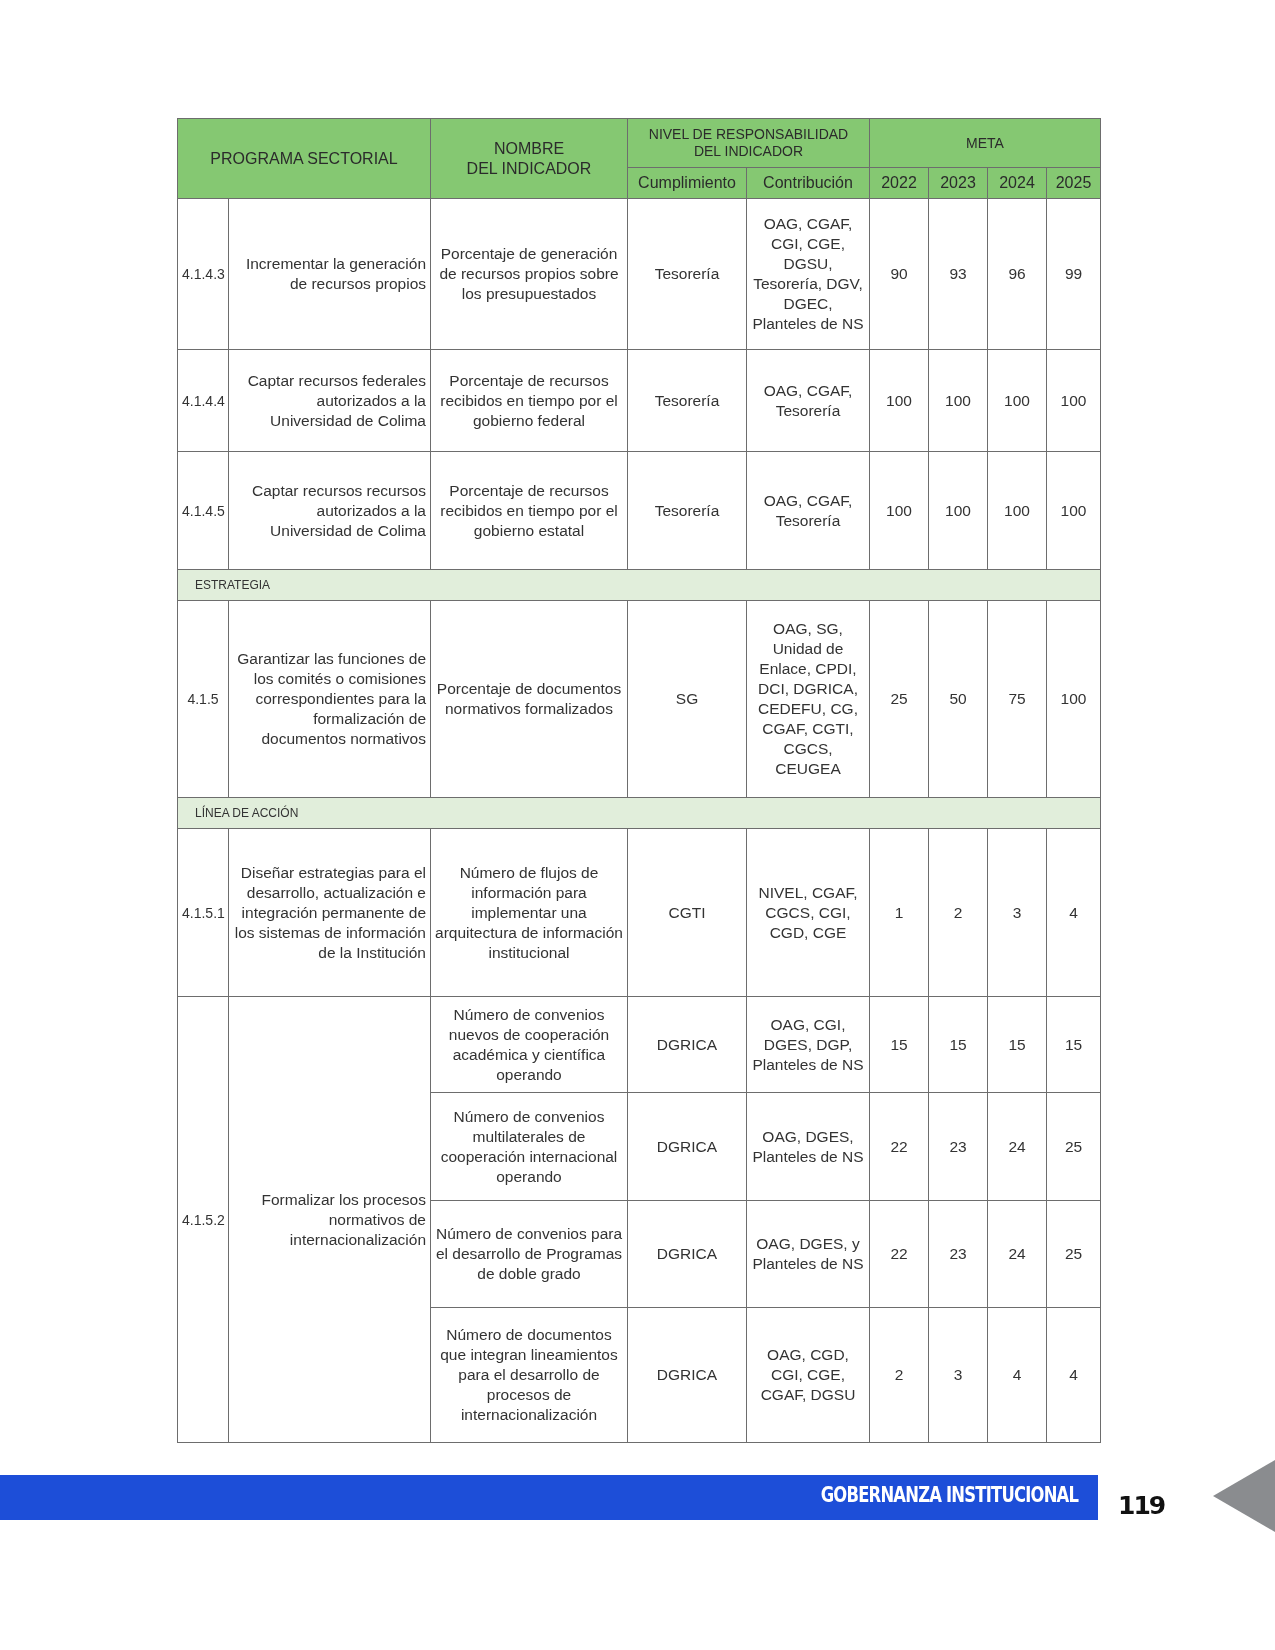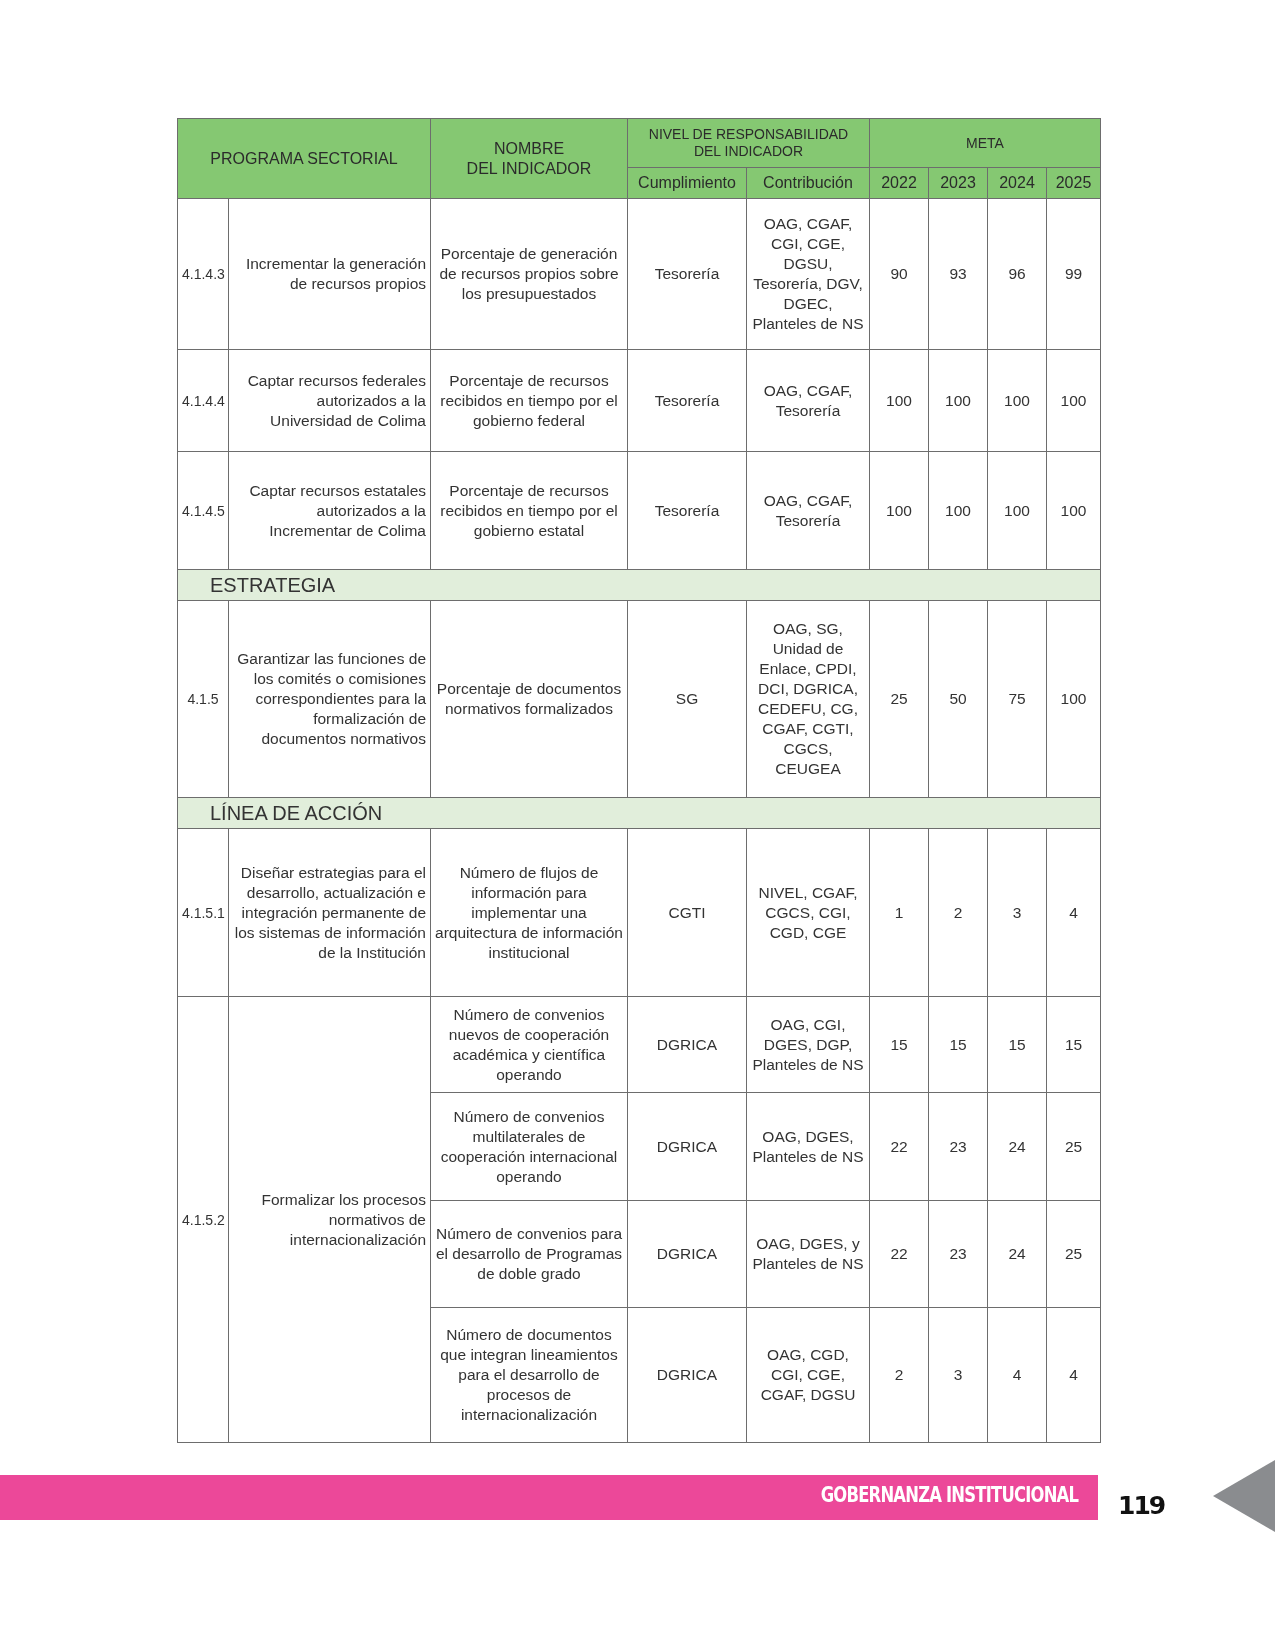--- a/index.html
+++ b/index.html
@@ -9,22 +9,22 @@
                border-collapse:collapse; table-layout:fixed; font-size:15.5px; line-height:20px; }
   table.main td, table.main th { border:1.5px solid #6d6d6d; padding:0 4px; vertical-align:middle; }
   table.main { border:1.5px solid #3a3a3a; }
   th { background:#85c872; font-weight:normal; color:#2b2b2b; text-align:center; }
   th.big { font-size:16px; line-height:20px; }
   th.small { font-size:14px; line-height:17px; }
   th.sub { font-size:16px; }
   td { text-align:center; background:#fff; }
   td.code { font-size:14px; padding:0 2px; text-align:center; }
   td.left { text-align:right; padding-left:11px; }
-  tr.band td { background:#e1eedb; text-align:left; padding-left:32px; font-size:20px; }
-  .footer-band { position:absolute; left:0; top:1475px; width:1098px; height:45px; background:#ec4899;text-decoration:underline; }
+  tr.band td { background:#e1eedb; text-align:left; padding-left:17px; font-size:12px; }
+  .footer-band { position:absolute; left:0; top:1475px; width:1098px; height:45px; background:#1d4ed8;text-decoration:underline; }
   .footer-title { position:absolute; right:20px; top:8px; font-family:"DejaVu Sans", sans-serif;
                   font-weight:bold; font-size:21px; color:#ffffff; letter-spacing:-1px;
                   transform:scaleX(0.78); transform-origin:right center; }
   .page-num { position:absolute; left:1118px; top:1480px; font-family:"DejaVu Sans", sans-serif;
               font-weight:bold; font-size:25px; color:#111; letter-spacing:-2px;margin-top:11px; }
   .arrow { position:absolute; left:1213px; top:1460px; width:0; height:0;
            border-top:36px solid transparent; border-bottom:36px solid transparent;
            border-right:62px solid #8a8c8f; }
 </style>
 </head>
@@ -85,21 +85,21 @@
       <td>Tesorería</td>
       <td>OAG, CGAF, Tesorería</td>
       <td>100</td>
       <td>100</td>
       <td>100</td>
       <td>100</td>
     </tr>
 
     <tr style="height:118px">
       <td class="code">4.1.4.5</td>
-      <td class="left">Captar recursos estatales autorizados a la Incrementar de Colima</td>
+      <td class="left">Captar recursos recursos autorizados a la Universidad de Colima</td>
       <td>Porcentaje de recursos recibidos en tiempo por el gobierno estatal</td>
       <td>Tesorería</td>
       <td>OAG, CGAF, Tesorería</td>
       <td>100</td>
       <td>100</td>
       <td>100</td>
       <td>100</td>
     </tr>
 
     <tr class="band" style="height:31px">

